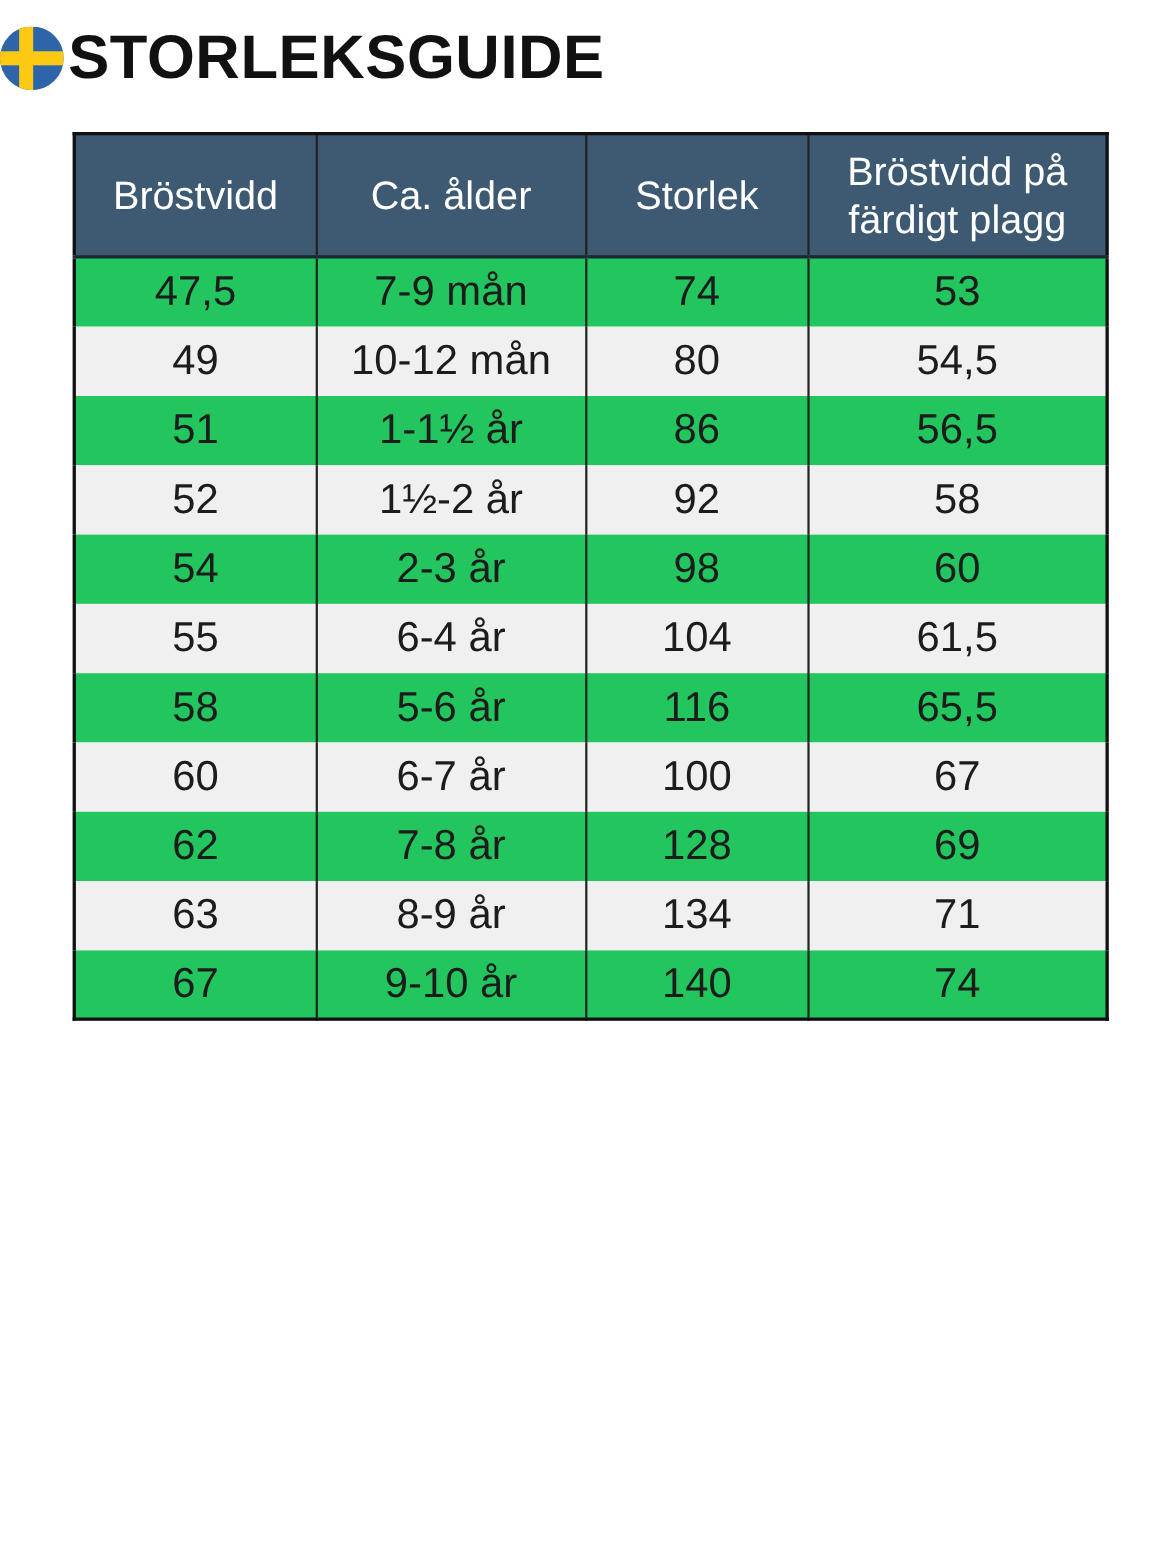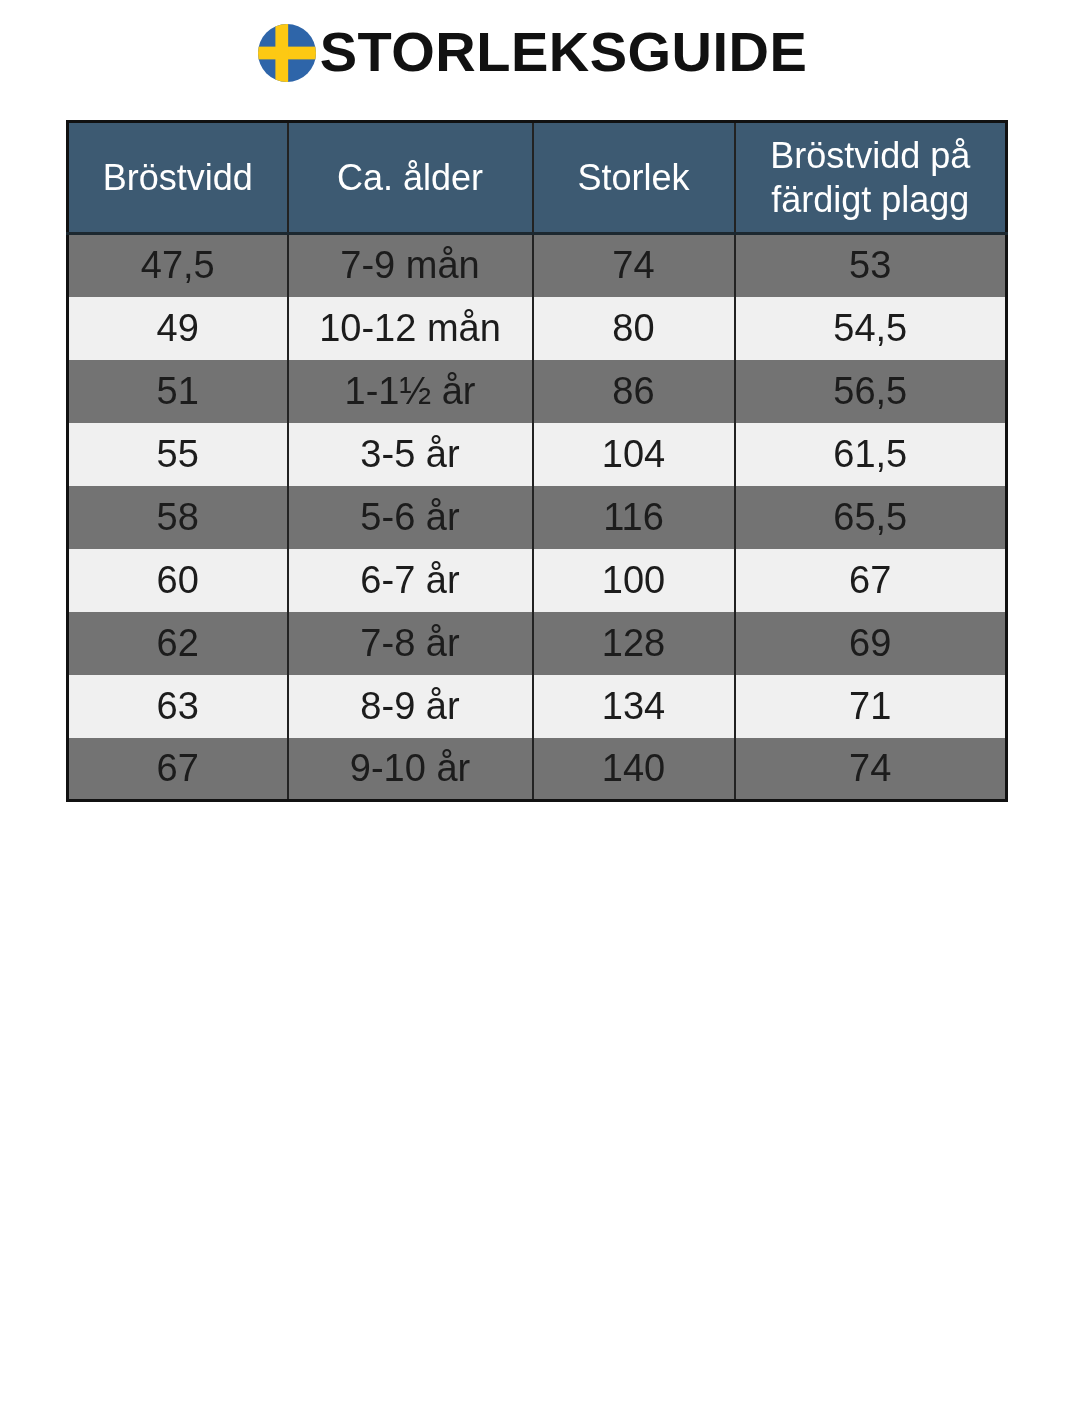--- a/index.html
+++ b/index.html
@@ -11,21 +11,21 @@
     --header-underline:#1c2830;
     --body-text:#1c1c1c;
     --title-color:#111111;
   }
   *{margin:0;padding:0;box-sizing:border-box;}
   html,body{width:1065px;height:1420px;background:#ffffff;overflow:hidden;
     font-family:"Liberation Sans","DejaVu Sans",sans-serif;}
   .page{position:relative;width:1065px;height:1420px;background:#ffffff;}
 
   .page-header{
-    display:flex;align-items:center;justify-content:center;
+    display:flex;align-items:center;justify-content:flex-start;
     gap:4px;padding-top:40px;height:64px;
   }
   .flag{width:58px;height:58px;display:inline-block;flex:0 0 auto;margin-top:2px;}
   .flag svg{display:block;}
   .title{
     font-size:56px;font-weight:800;letter-spacing:0.5px;
     color:var(--title-color);line-height:1;white-space:nowrap;
   }
 
   .table-wrap{margin:56px 0 0 66px;}
@@ -38,21 +38,21 @@
   thead th{
     background:var(--header-bg);color:var(--header-text);
     height:112px;font-size:36px;font-weight:400;line-height:1.22;
     text-align:center;vertical-align:middle;padding:0 14px;
     border-bottom:3px solid var(--header-underline);
   }
   thead th + th{border-left:2px solid var(--inner-border);}
 
   tbody td{
     height:63px;font-size:38px;font-weight:400;color:var(--body-text);
-    text-align:center;vertical-align:middle;background:#737373;
+    text-align:center;vertical-align:middle;background:#22c55e;
   }
   tbody td + td{border-left:2px solid var(--inner-border);}
   tbody tr:nth-child(even) td{background:var(--stripe);}
 </style>
 </head>
 <body>
 
 <div class="page">
 
   <header class="page-header">
@@ -102,22 +102,34 @@
             <td>80</td>
             <td>54,5</td>
           </tr>
           <tr>
             <td>51</td>
             <td>1-1½ år</td>
             <td>86</td>
             <td>56,5</td>
           </tr>
           <tr>
+            <td>52</td>
+            <td>1½-2 år</td>
+            <td>92</td>
+            <td>58</td>
+          </tr>
+          <tr>
+            <td>54</td>
+            <td>2-3 år</td>
+            <td>98</td>
+            <td>60</td>
+          </tr>
+          <tr>
             <td>55</td>
-            <td>3-5 år</td>
+            <td>6-4 år</td>
             <td>104</td>
             <td>61,5</td>
           </tr>
           <tr>
             <td>58</td>
             <td>5-6 år</td>
             <td>116</td>
             <td>65,5</td>
           </tr>
           <tr>

